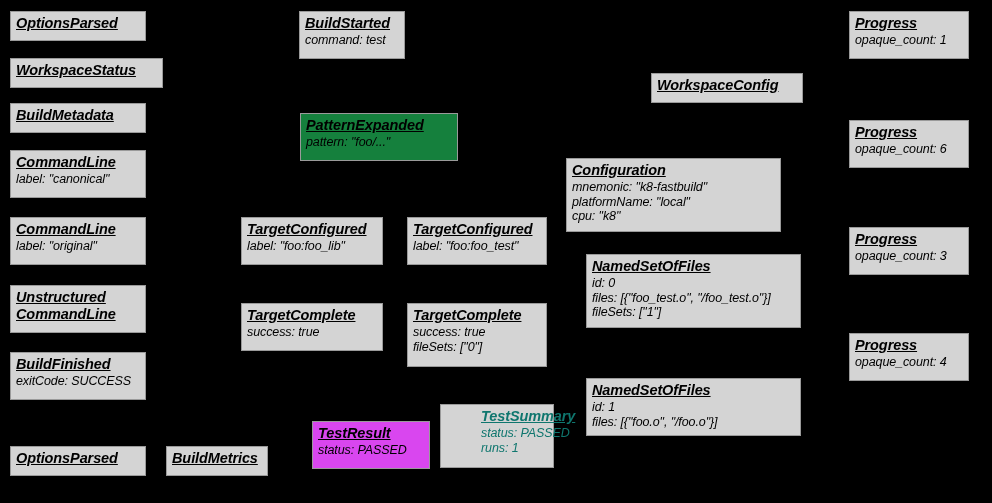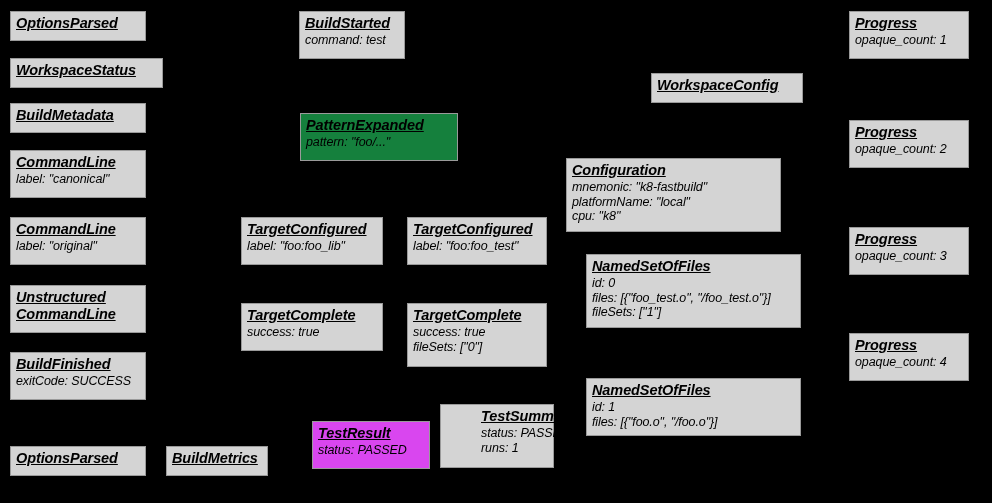--- a/index.html
+++ b/index.html
@@ -80,21 +80,21 @@
     </div>
     <div class="node" style="left: 300px; top: 113px; width: 158px; height: 48px; background: #15803d; border-color: rgb(154, 154, 154); color: rgb(0, 0, 0);">
       <span class="node-title">PatternExpanded</span>
       <span class="node-fields">
         <span class="field">pattern: "foo/..."</span>
       </span>
     </div>
     <div class="node" style="left: 849px; top: 120px; width: 120px; height: 48px; background: rgb(212, 212, 212); border-color: rgb(154, 154, 154); color: rgb(0, 0, 0);">
       <span class="node-title">Progress</span>
       <span class="node-fields">
-        <span class="field">opaque_count: 2</span>
+        <span class="field">opaque_count: 6</span>
       </span>
     </div>
     <div class="node" style="left: 10px; top: 150px; width: 136px; height: 48px; background: rgb(212, 212, 212); border-color: rgb(154, 154, 154); color: rgb(0, 0, 0);">
       <span class="node-title">CommandLine</span>
       <span class="node-fields">
         <span class="field">label: "canonical"</span>
       </span>
     </div>
     <div class="node" style="left: 566px; top: 158px; width: 215px; height: 74px; background: rgb(212, 212, 212); border-color: rgb(154, 154, 154); color: rgb(0, 0, 0);">
       <span class="node-title">Configuration</span>
@@ -165,21 +165,21 @@
         <span class="field">exitCode: SUCCESS</span>
       </span>
     </div>
     <div class="node" style="left: 586px; top: 378px; width: 215px; height: 58px; background: rgb(212, 212, 212); border-color: rgb(154, 154, 154); color: rgb(0, 0, 0);">
       <span class="node-title">NamedSetOfFiles</span>
       <span class="node-fields">
         <span class="field">id: 1</span>
         <span class="field">files: [{"foo.o", "/foo.o"}]</span>
       </span>
     </div>
-    <div class="node" style="left: 440px; top: 404px; width: 114px; height: 64px; background: rgb(212, 212, 212); border-color: rgb(154, 154, 154); color: #000000; padding-left: 40px;">
+    <div class="node" style="left: 440px; top: 404px; width: 114px; height: 64px; background: rgb(212, 212, 212); border-color: rgb(154, 154, 154); color: #0f766e; padding-left: 40px;">
       <span class="node-title">TestSummary</span>
       <span class="node-fields">
         <span class="field">status: PASSED</span>
         <span class="field">runs: 1</span>
       </span>
     </div>
     <div class="node" style="left: 312px; top: 421px; width: 118px; height: 48px; background: #d946ef; border-color: rgb(154, 154, 154); color: rgb(0, 0, 0);">
       <span class="node-title">TestResult</span>
       <span class="node-fields">
         <span class="field">status: PASSED</span>

